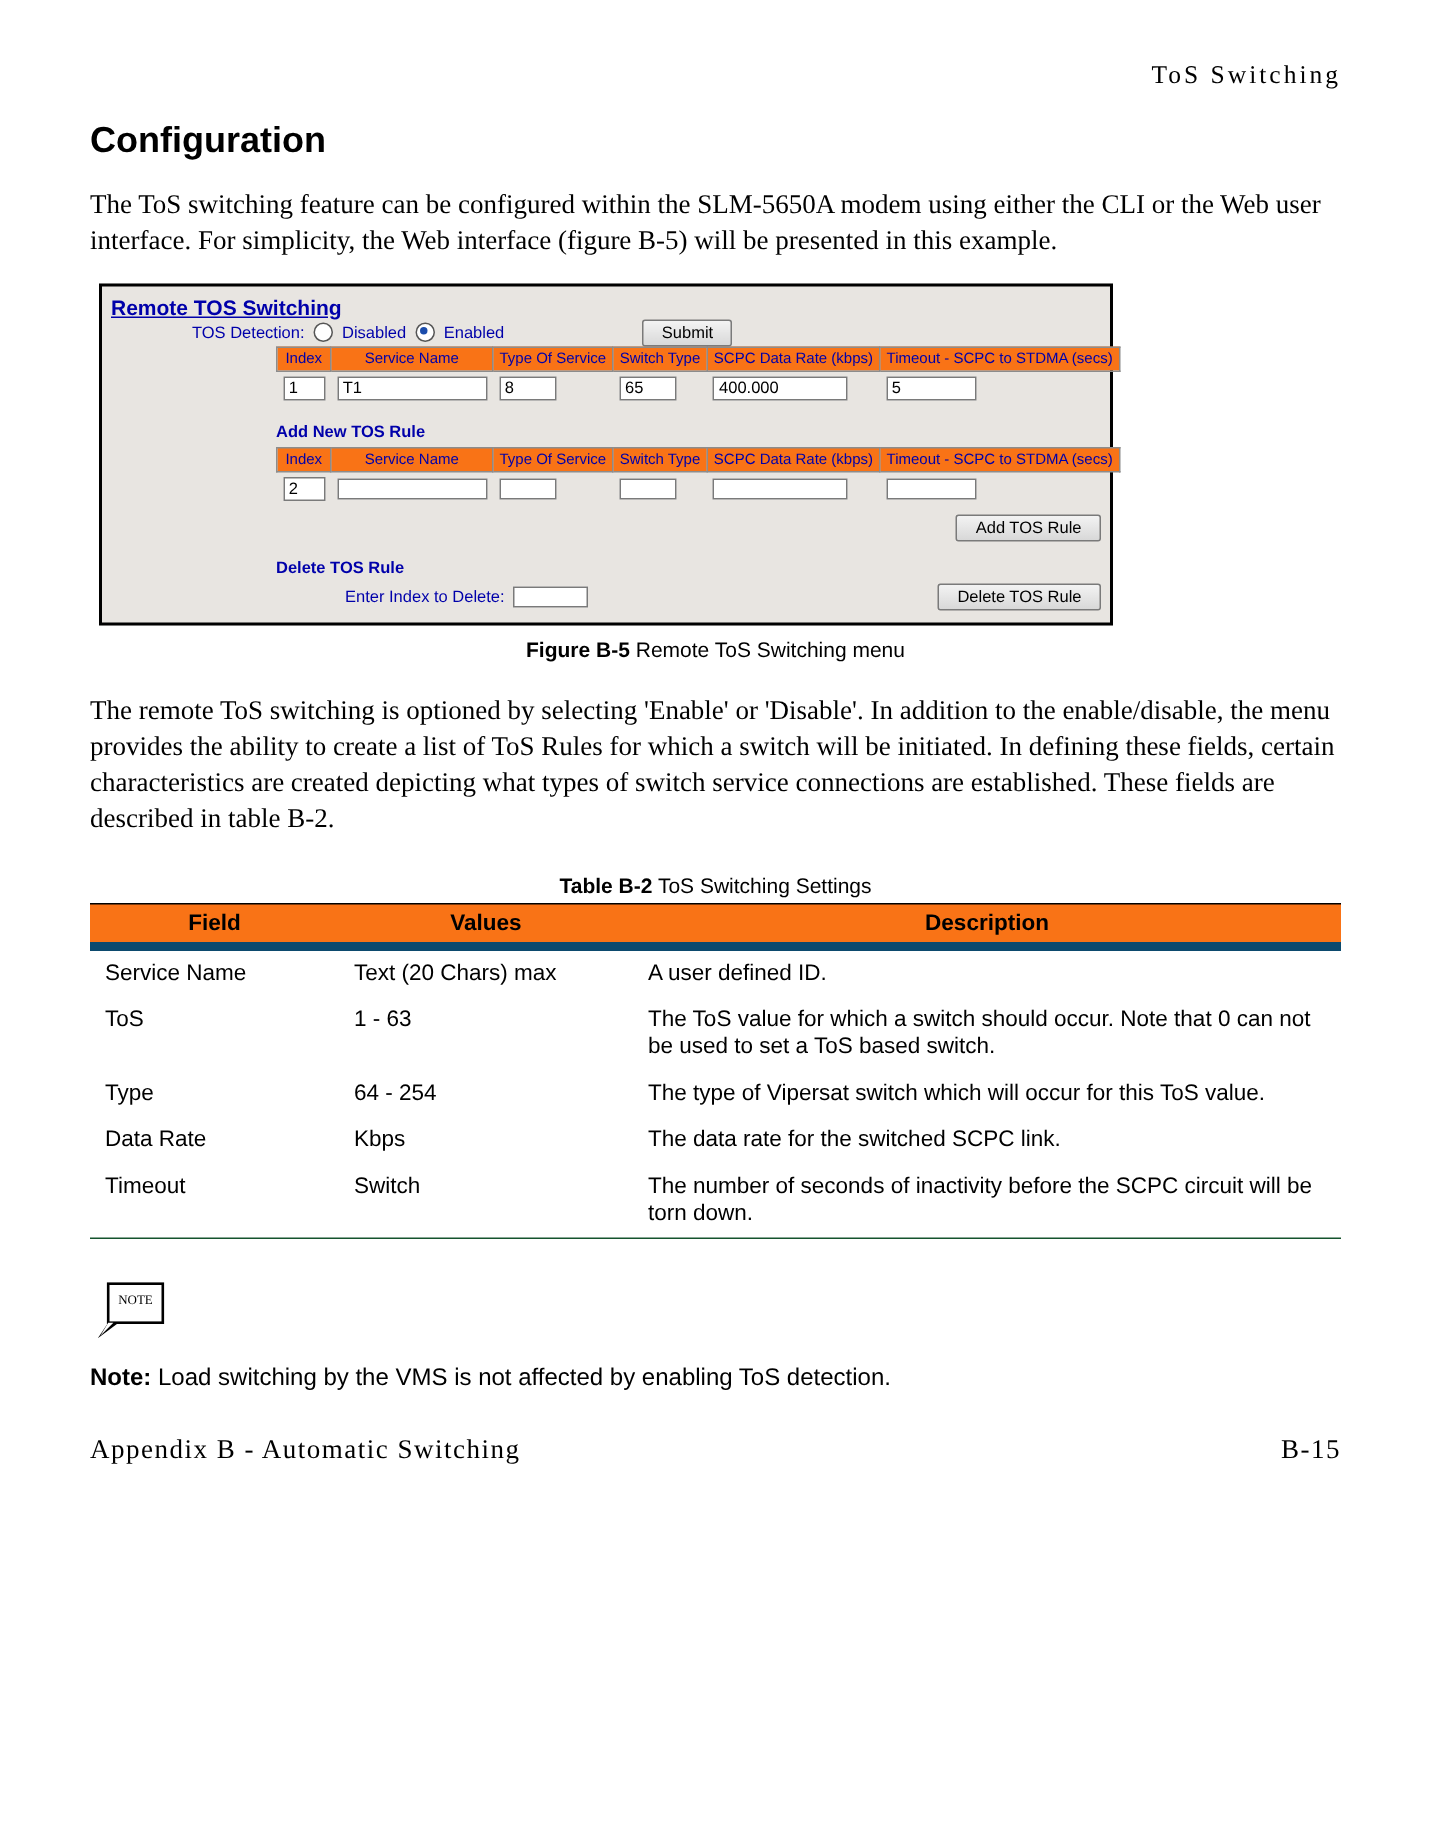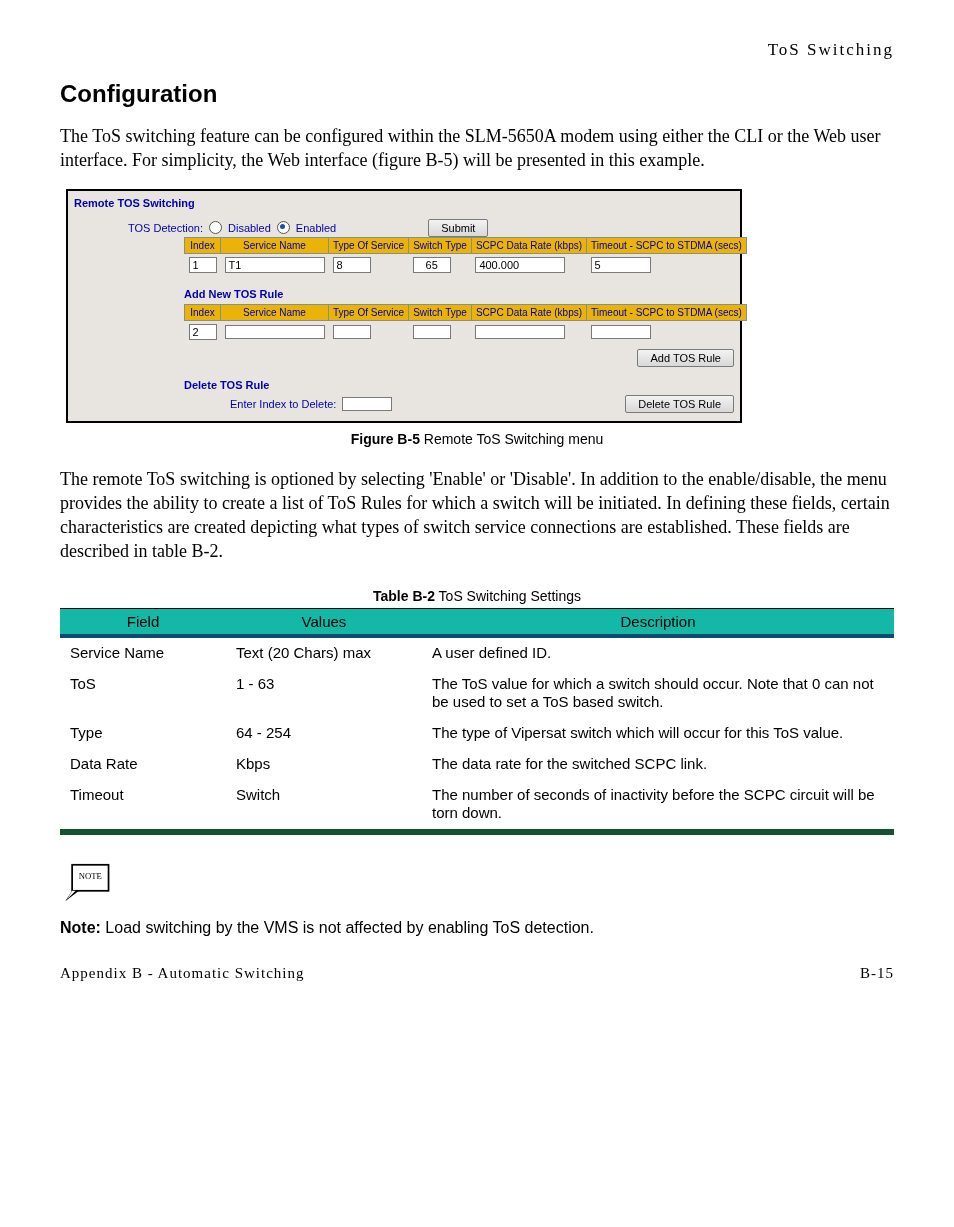--- a/index.html
+++ b/index.html
@@ -40,22 +40,23 @@
     font-family: Tahoma, Arial, sans-serif;
     font-size: 10px;
     padding: 6px 6px 8px 6px;
     margin: 0 0 0 0;
     width: 660px;
     margin-left: 6px;
   }
   .fig-legend {
     color: #0000aa;
     font-weight: bold;
-    font-size: 11px;
-    margin-bottom: 10px;
+    font-size: 14px;
+    margin-bottom: 0;
+    text-decoration: underline;
   }
   .row { display: flex; align-items: center; gap: 6px; flex-wrap: wrap; }
   .label-b { color: #0000aa; font-size: 11px; }
   .radio {
     width: 11px; height: 11px; border: 1px solid #555; border-radius: 50%;
     display: inline-block; background: #fff; position: relative;
   }
   .radio.selected::after {
     content: "";
     position: absolute; left: 2px; top: 2px; width: 5px; height: 5px;
@@ -76,21 +77,21 @@
     font-size: 11px;
     margin: 12px 0 4px 0;
   }
   table.ui-table {
     border-collapse: collapse;
     width: 100%;
     font-size: 10px;
   }
   table.ui-table th {
     border: 1px solid #8c8c8c;
-    background: #eab308;
+    background: #f97316;
     color: #0000aa;
     font-weight: normal;
     padding: 2px 4px;
     text-align: center;
     white-space: nowrap;
   }
   table.ui-table td {
     padding: 3px 4px;
     vertical-align: middle;
   }
@@ -116,55 +117,55 @@
     text-align: center;
     margin: 24px 0 4px 0;
   }
   table.doc-table {
     border-collapse: collapse;
     width: 100%;
     font-family: Arial, Helvetica, sans-serif;
     font-size: 15px;
   }
   table.doc-table thead th {
-    background: #14b8a6;
-    font-weight: normal;
+    background: #f97316;
+    font-weight: bold;
     text-align: center;
     padding: 4px 8px;
     border-top: 1px solid #000;
-    border-bottom: 4px solid #0c4a6e;
+    border-bottom: 6px solid #0c4a6e;
   }
   table.doc-table thead th.first { text-align: center; }
   table.doc-table tbody td {
     padding: 6px 10px;
     vertical-align: top;
     text-align: left;
     line-height: 1.25;
   }
   table.doc-table tbody tr.lastsep td {
-    border-bottom: 6px solid #14532d;
+    border-bottom: 1px solid #14532d;
   }
   .note-row {
     display: flex;
     align-items: flex-start;
     gap: 16px;
     margin-top: 28px;
     font-family: Arial, Helvetica, sans-serif;
     font-size: 16px;
     flex-direction: column;
   }
   .note-icon {
     width: 52px; height: 40px; flex: 0 0 auto;
   }
   .note-text b { font-weight: bold; }
   .footer {
     display: flex;
     justify-content: space-between;
     font-family: "Times New Roman", Times, serif;
-    font-size: 15px;
+    font-size: 18px;
     letter-spacing: 1px;
     margin-top: 28px;
   }
 </style>
 </head>
 <body>
 
 <div class="header-right">ToS Switching</div>
 
 <h2 class="section">Configuration</h2>
@@ -200,21 +201,21 @@
           <td>
                 <div class="inp" style="width:28px;">1</div>
               </td>
           <td>
                 <div class="inp" style="width:100px;">T1</div>
               </td>
           <td>
                 <div class="inp" style="width:38px;">8</div>
               </td>
           <td>
-                <div class="inp" style="width:38px;text-align:center;">65</div>
+                <div class="inp" style="width:38px;">65</div>
               </td>
           <td>
                 <div class="inp" style="width:90px;">400.000</div>
               </td>
           <td>
                 <div class="inp" style="width:60px;">5</div>
               </td>
         </tr>
       </tbody>
         </table>

